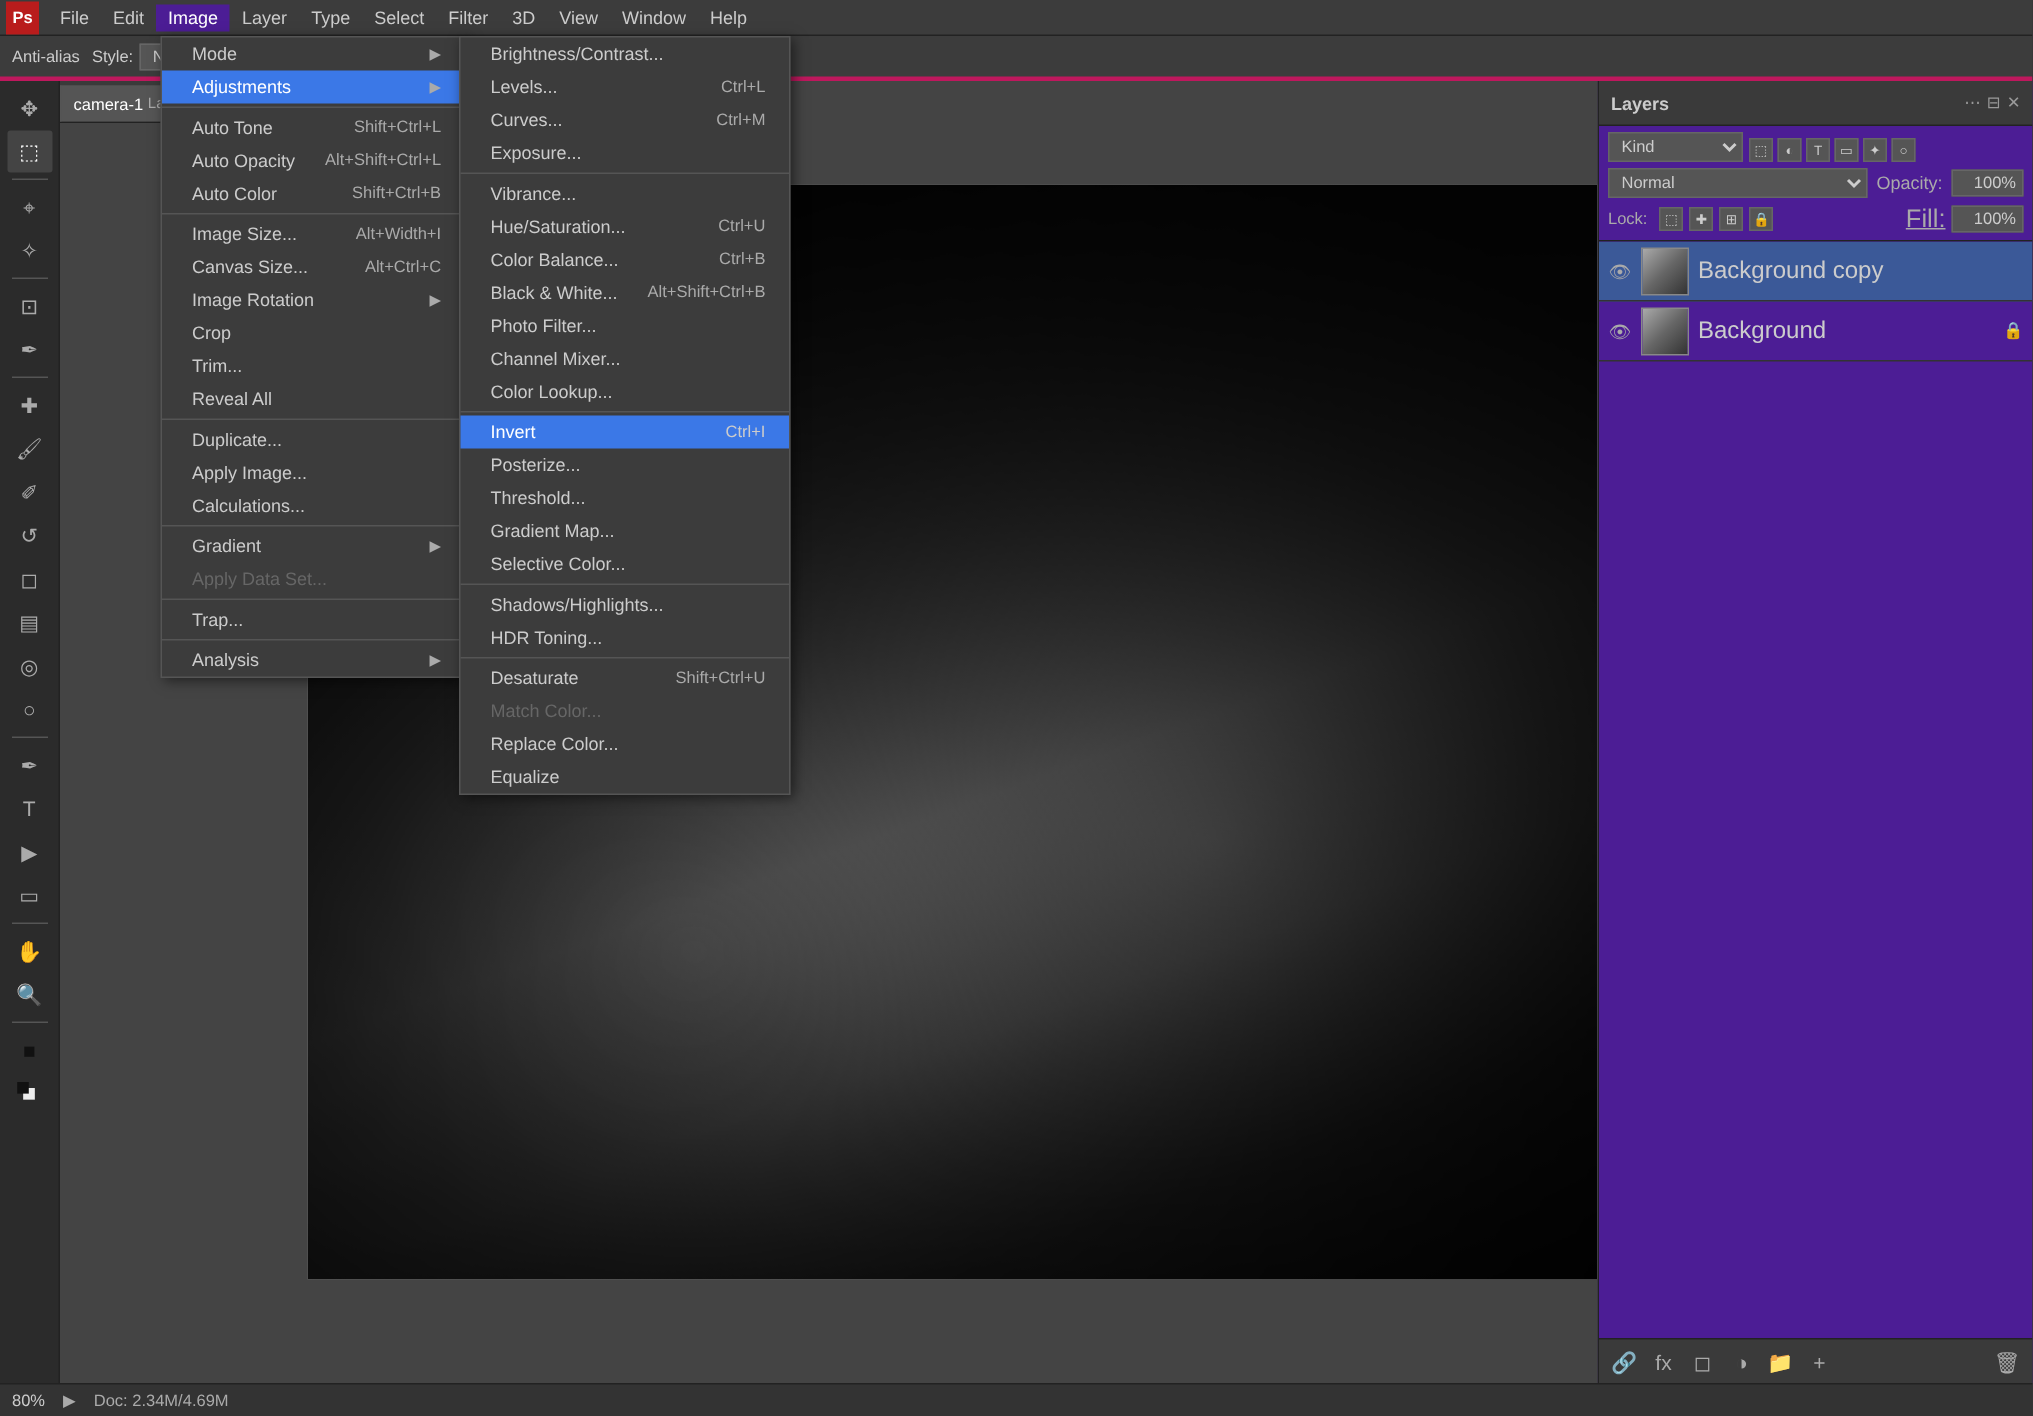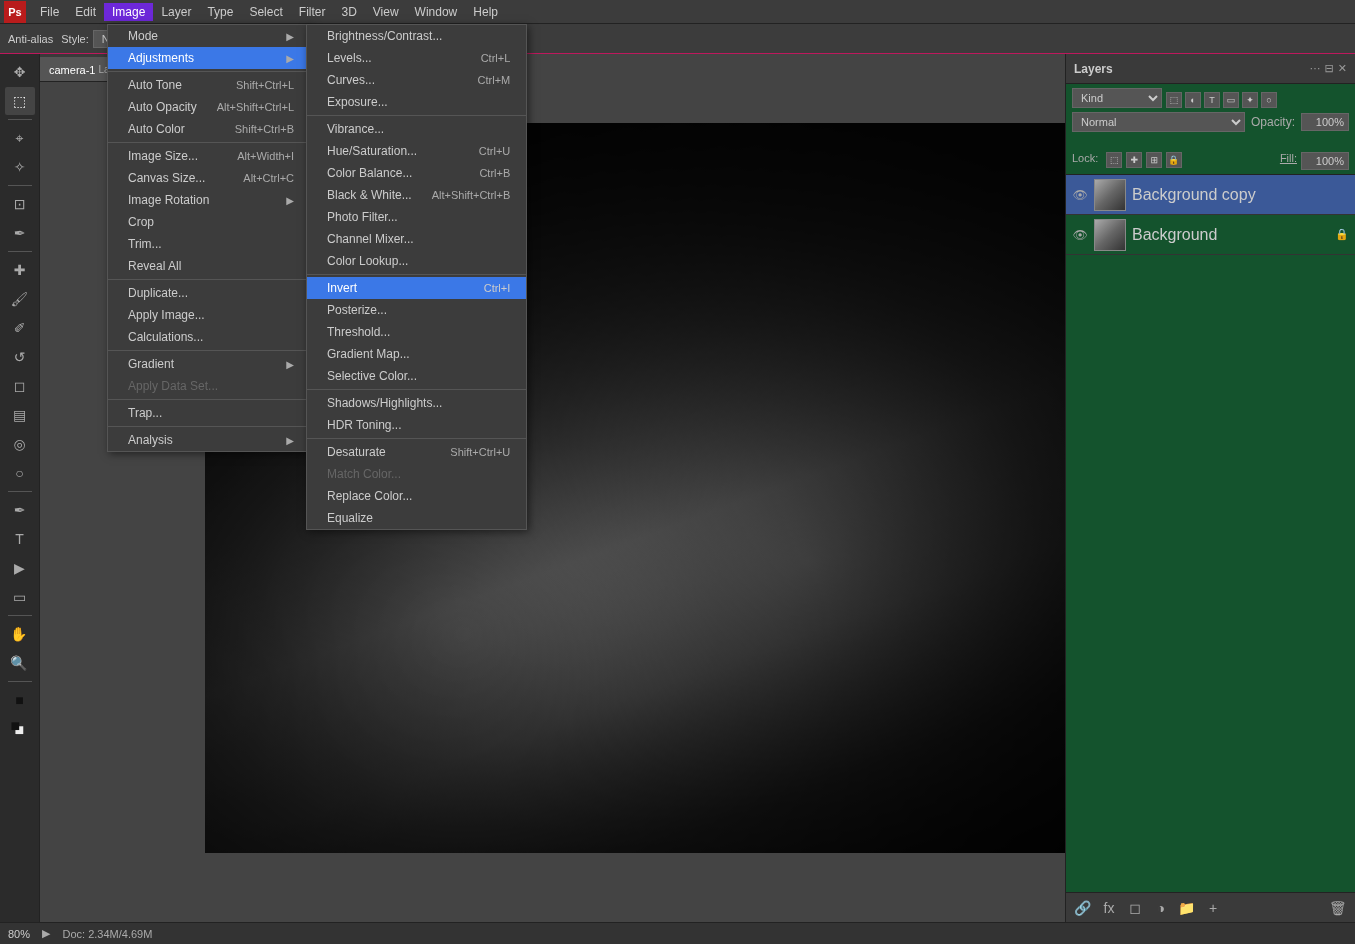--- a/index.html
+++ b/index.html
@@ -2,24 +2,24 @@
 <html><head>
   <meta charset="utf-8">
   <style>
     * { margin: 0; padding: 0; box-sizing: border-box; }
     body { width: 1355px; height: 944px; background: #2b2b2b; font-family: 'Segoe UI', Arial, sans-serif; font-size: 12px; color: #ccc; overflow: hidden; user-select: none; }
 
     
     #menubar { display: flex; align-items: center; height: 24px; background: #3c3c3c; border-bottom: 1px solid #222; padding: 0 4px; }
     #menubar .ps-logo { width: 22px; height: 22px; background: #b91c1c; display: flex; align-items: center; justify-content: center; color: white; font-weight: bold; font-size: 11px; margin-right: 6px; flex-shrink: 0; }
     #menubar .menu-item { padding: 2px 8px; color: #ccc; cursor: pointer; font-size: 12px; }
-    #menubar .menu-item.active { background: #6d28d9; color: white; }
-
-    
-    #optionsbar { height: 30px; background: #3c3c3c; border-bottom: 1px solid #be185d; display: flex; align-items: center; padding: 0 8px; gap: 8px; }
+    #menubar .menu-item.active { background: #4c1d95; color: white; }
+
+    
+    #optionsbar { height: 30px; background: #3c3c3c; border-bottom: 3px solid #be185d; display: flex; align-items: center; padding: 0 8px; gap: 8px; }
     #optionsbar .opt-item { color: #ccc; font-size: 11px; display: flex; align-items: center; gap: 4px; }
     #optionsbar select { background: #555; border: 1px solid #666; color: #ccc; font-size: 11px; padding: 1px 4px; }
     #optionsbar .opt-btn { background: #555; border: 1px solid #666; color: #ccc; font-size: 11px; padding: 2px 8px; cursor: pointer; }
 
     
     #main { display: flex; height: calc(944px - 24px - 30px - 22px); }
 
     
     #toolbar { width: 40px; background: #2b2b2b; border-right: 1px solid #222; display: flex; flex-direction: column; align-items: center; padding-top: 4px; gap: 1px; flex-shrink: 0; }
     .tool-btn { width: 30px; height: 28px; display: flex; align-items: center; justify-content: center; cursor: pointer; border-radius: 2px; color: #aaa; font-size: 14px; }
@@ -39,40 +39,40 @@
     #canvas-area { flex: 1; display: flex; align-items: center; justify-content: center; overflow: hidden; position: relative; background: #444; }
     #canvas-image { width: 880px; height: 730px; background: #888; display: flex; align-items: center; justify-content: center; overflow: hidden; position: relative; }
 
     
     .shoe-bg { width: 100%; height: 100%; background: 
       radial-gradient(ellipse at 40% 60%, #ddd 0%, #bbb 20%, #888 40%, #555 60%, #333 80%),
       linear-gradient(to right, #222, #999, #555);
       background-blend-mode: multiply; }
 
     
-    #right-panel { width: 290px; background: #14532d; border-left: 1px solid #222; display: flex; flex-direction: column; flex-shrink: 0; }
+    #right-panel { width: 290px; background: #4c1d95; border-left: 1px solid #222; display: flex; flex-direction: column; flex-shrink: 0; }
 
     
     #layers-panel { flex: 1; display: flex; flex-direction: column; }
     #layers-header { height: 30px; background: #3a3a3a; display: flex; align-items: center; justify-content: space-between; padding: 0 8px; border-bottom: 1px solid #222; }
     #layers-header .panel-title { font-size: 12px; color: #ccc; font-weight: bold; }
     #layers-header .panel-icons { display: flex; gap: 4px; color: #999; font-size: 11px; }
     #layers-options { padding: 4px 6px; border-bottom: 1px solid #222; }
     #layers-options .kind-row { display: flex; align-items: flex-end; gap: 4px; margin-bottom: 4px; }
     #layers-options select { background: #555; border: 1px solid #666; color: #ccc; font-size: 11px; padding: 2px 4px; width: 90px; }
     #layers-options .kind-icons { display: flex; gap: 3px; align-items: center; }
     #layers-options .kind-icon { width: 16px; height: 16px; background: #555; border: 1px solid #666; display: flex; align-items: center; justify-content: center; font-size: 9px; color: #ccc; cursor: pointer; }
     .mode-row { display: flex; align-items: center; gap: 6px; }
     .mode-row select { background: #555; border: 1px solid #666; color: #ccc; font-size: 11px; padding: 2px 4px; flex: 1; }
     .mode-row .opacity-label { font-size: 12px; color: #aaa; }
     .mode-row .opacity-val { background: #555; border: 1px solid #666; color: #ccc; font-size: 11px; padding: 2px 4px; width: 48px; text-align: right; }
-    .lock-row { display: flex; align-items: flex-start; gap: 4px; margin-top: 20px; }
+    .lock-row { display: flex; align-items: center; gap: 4px; margin-top: 4px; }
     .lock-label { font-size: 11px; color: #aaa; margin-right: 4px; }
     .lock-icon { width: 16px; height: 16px; background: #555; border: 1px solid #666; display: flex; align-items: center; justify-content: center; font-size: 9px; color: #ccc; cursor: pointer; }
-    .fill-label { font-size: 11px; color: #aaa; margin-left: auto; text-decoration: underline; }
+    .fill-label { font-size: 17px; color: #aaa; margin-left: auto; text-decoration: underline; }
     .fill-val { background: #555; border: 1px solid #666; color: #ccc; font-size: 11px; padding: 2px 4px; width: 48px; text-align: right; }
 
     
     #layers-list { flex: 1; overflow-y: auto; }
     .layer-item { display: flex; align-items: center; height: 40px; padding: 0 6px; gap: 6px; border-bottom: 1px solid #333; cursor: pointer; }
     .layer-item.active { background: #3b5998; color: white; }
     .layer-eye { width: 16px; height: 16px; display: flex; align-items: center; justify-content: center; color: #aaa; font-size: 12px; cursor: pointer; }
     .layer-thumb { width: 32px; height: 32px; background: #666; border: 1px solid #888; display: flex; align-items: center; justify-content: center; overflow: hidden; flex-shrink: 0; }
     .layer-thumb-inner { width: 100%; height: 100%; background: linear-gradient(135deg, #aaa 0%, #666 50%, #333 100%); }
     .layer-name { font-size: 16px; color: #ccc; flex: 1; }

